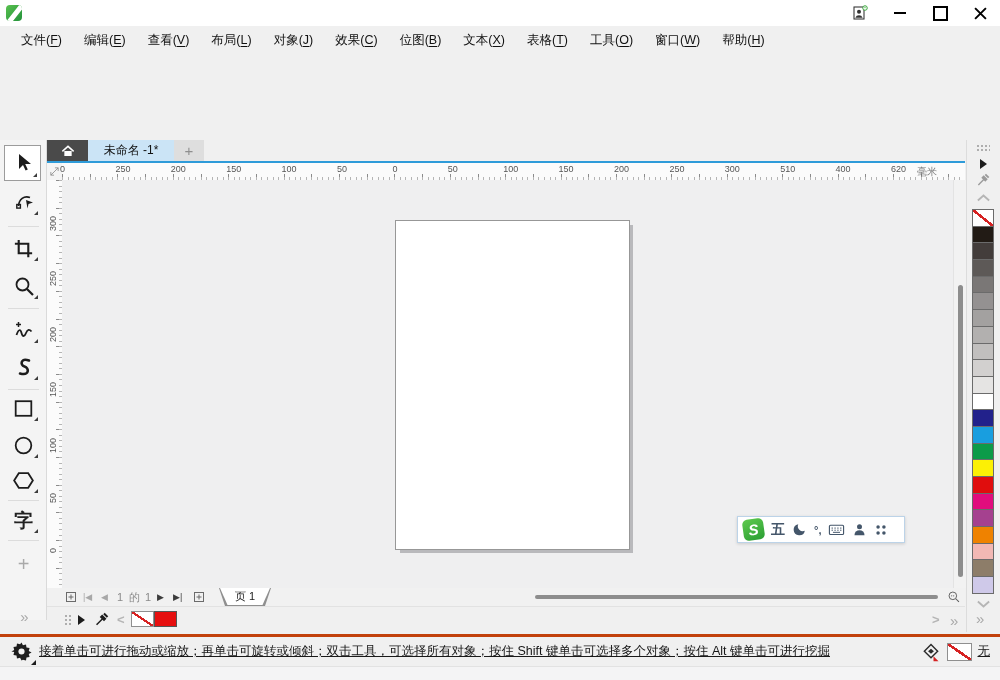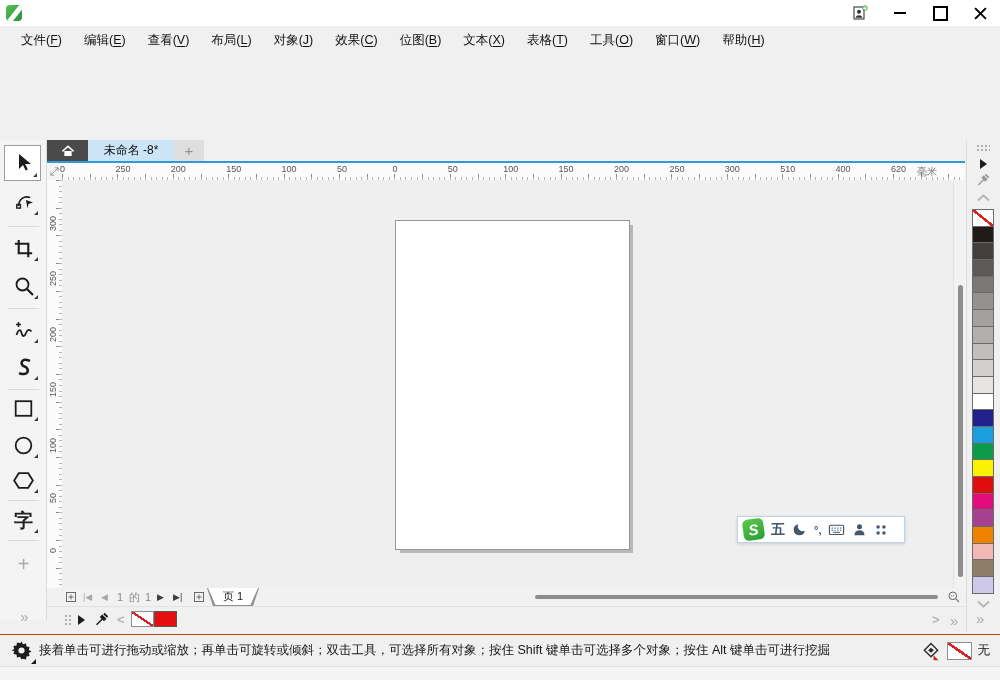--- a/index.html
+++ b/index.html
@@ -67,34 +67,34 @@
   
   .ime{position:absolute;left:675px;top:336px;width:168px;height:27px;background:#fff;border:1px solid #bcd3e8;display:flex;align-items:center;gap:7px;padding:0 7px;box-sizing:border-box;box-shadow:0 1px 3px rgba(0,0,0,.15);}
   .sogou{width:21px;height:21px;border-radius:5px;background:linear-gradient(160deg,#5ec94e,#2a9e33);color:#fff;font-weight:800;font-style:italic;font-size:15px;display:flex;align-items:center;justify-content:center;transform:rotate(-8deg);margin-left:-2px;}
   .imetxt{color:#44566a;font-size:14px;font-weight:600;}
   
   .vscroll{left:953px;top:180px;width:13px;height:408px;background:#f2f2f2;border-left:1px solid #e3e3e3;box-sizing:border-box;}
   .vthumb{position:absolute;left:4px;top:105px;width:5px;height:292px;background:#8d8d8d;border-radius:3px;}
   .navrow{left:47px;top:588px;width:918px;height:18px;background:#f1f1f1;}
   .navic{display:inline-flex;align-items:center;justify-content:center;height:18px;font-size:9px;}
   .hthumb{position:absolute;left:488px;top:7px;width:403px;height:4px;background:#8d8d8d;border-radius:2px;}
-  .ptab-o{position:absolute;left:160px;top:0;width:52px;height:24px;background:#8f8f8f;clip-path:polygon(0 0,100% 0,calc(100% - 8px) 100%,8px 100%);}
+  .ptab-o{position:absolute;left:172px;top:0;width:52px;height:24px;background:#8f8f8f;clip-path:polygon(0 0,100% 0,calc(100% - 8px) 100%,8px 100%);}
   .ptab-i{position:absolute;left:1px;top:0;width:50px;height:17px;background:#fff;clip-path:polygon(0 0,100% 0,calc(100% - 7.5px) 100%,7.5px 100%);display:flex;align-items:center;justify-content:center;font-size:11px;}
   
   .docpal{left:47px;top:606px;width:918px;height:26px;background:#f0f0f0;border-top:1px solid #e2e2e2;box-sizing:border-box;}
   .gripdots{width:8px;height:12px;background-image:radial-gradient(#aeaeae 1px,transparent 1.2px);background-size:4px 4px;}
   .dswatch{width:23px;height:16px;box-sizing:border-box;border:1px solid #8f8f8f;}
   .noneswatch{background:#fff;background-image:linear-gradient(to top right,transparent 45%,#d62222 45%,#d62222 55%,transparent 55%);}
   
   .palettecol{left:966px;top:140px;width:34px;height:492px;background:#f0f0f0;border-left:1px solid #dcdcdc;box-sizing:border-box;}
   .swatches{position:absolute;left:5px;top:70px;width:22px;}
   .swatch{width:20px;height:15.7px;border:1px solid #6b6b6b;margin-top:-1px;box-sizing:content-box;}
   .chev{color:#b5b5b5;font-size:13px;font-weight:700;}
   
-  .statusbar{left:0;top:634px;width:1000px;height:32px;background:#f0f0f0;border-top:1px solid #c2410c;display:flex;align-items:center;box-sizing:border-box;}
+  .statusbar{left:0;top:634px;width:1000px;height:32px;background:#f0f0f0;border-top:3px solid #c2410c;display:flex;align-items:center;box-sizing:border-box;text-decoration:underline;}
   .statustxt{font-size:12.5px;color:#161616;margin-left:6px;white-space:nowrap;}
   .bottomstrip{left:0;top:666px;width:1000px;height:14px;background:#f4f4f5;border-top:1px solid #e2e2e2;box-sizing:border-box;}
 </style>
 </head>
 <body>
 
 <div id="app">
 
   <div class="abs titlebar">
     <div class="applogo"></div>
@@ -420,21 +420,21 @@
   </div>
 
   <div class="abs tabrow"></div>
   <div class="abs hometab">
     <svg width="16" height="16" viewBox="0 0 24 24">
         <path d="M3.5 12.5L12 5l8.5 7.5" fill="none" stroke="#fff" stroke-width="2.2"></path>
         <path d="M6.5 12v7.5h11V12" fill="#fff"></path>
       </svg>
   </div>
   <div class="abs doctab">
-      <span>未命名 -8*</span>
+      <span>未命名 -1*</span>
     </div>
   <div class="abs plustab">
       <span>+</span>
     </div>
   <div class="abs blueline"></div>
 
   <div class="abs rulcorner">
     <svg width="11" height="11" viewBox="0 0 24 24">
         <path d="M4 20L20 4" stroke="#8a8a8a" stroke-width="1.8"></path>
         <path d="M4 13v7h7M20 11V4h-7" fill="none" stroke="#8a8a8a" stroke-width="1.8"></path>

